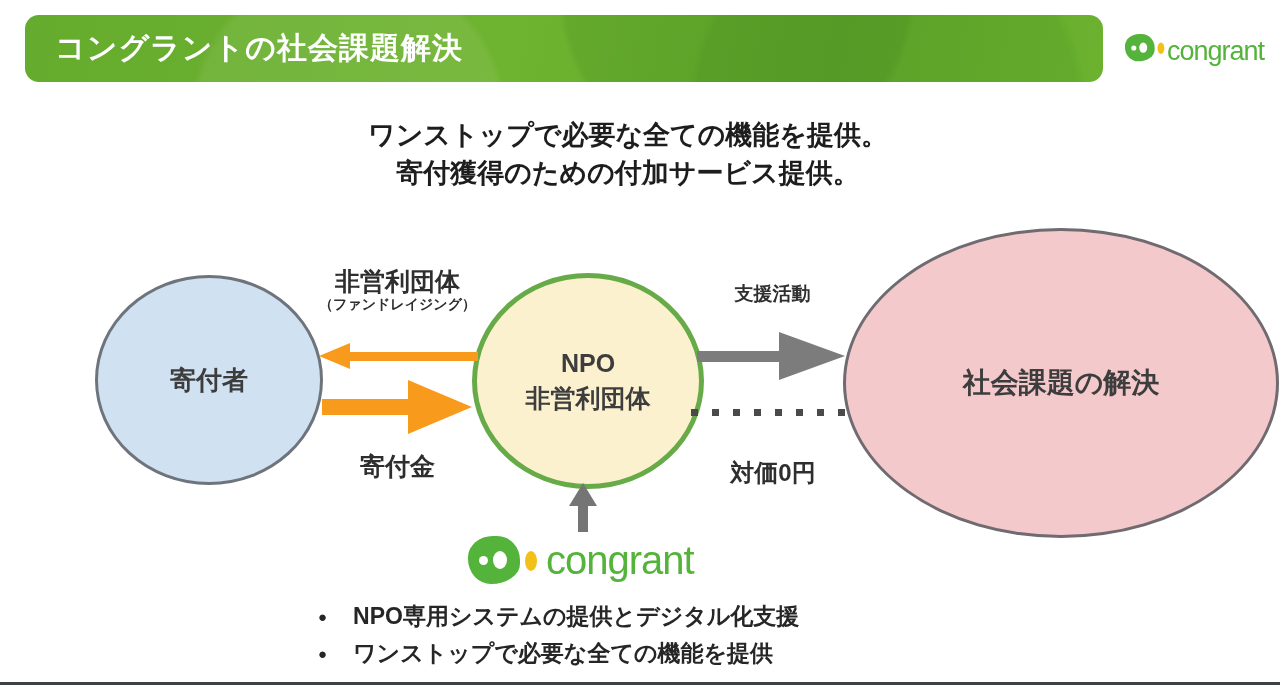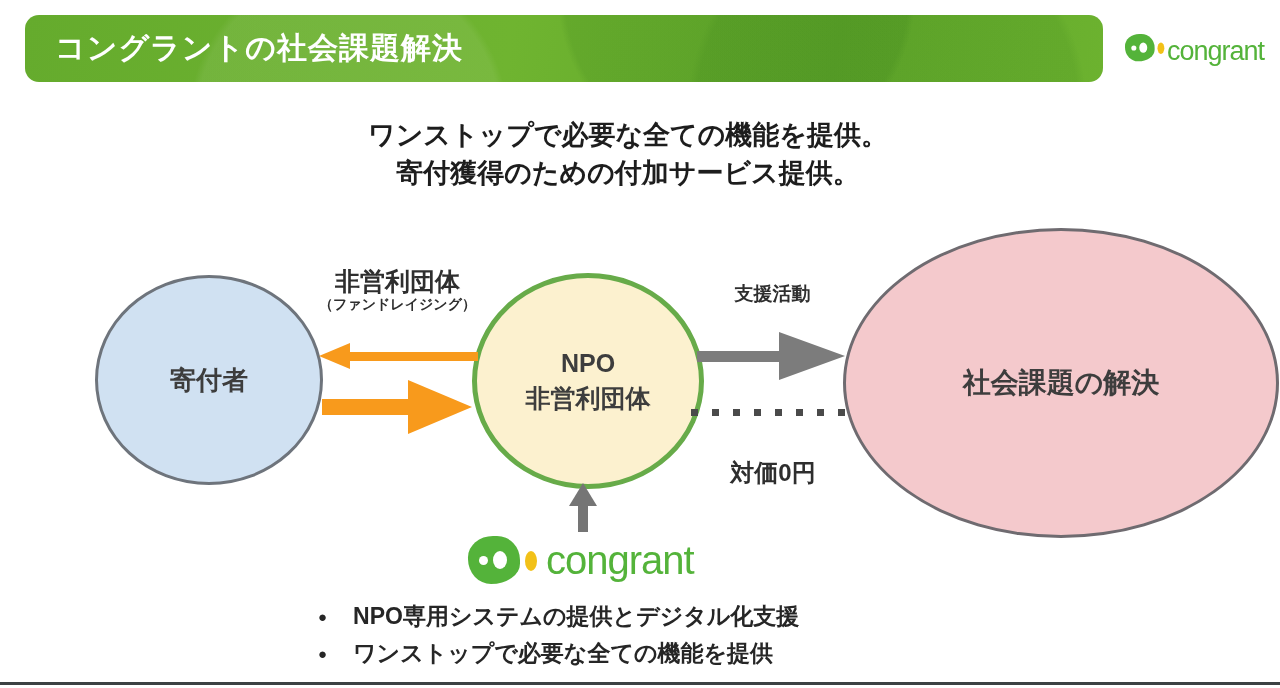--- a/index.html
+++ b/index.html
@@ -116,20 +116,21 @@
   </div>
 
   <div class="shape impact-ellipse">
     <div>
       <div>社会課題の解決</div>
     </div>
   </div>
 
   <div class="flow-label lbl-fundraising">非営利団体</div>
   <div class="flow-label lbl-fundraising-sub">（ファンドレイジング）</div>
+  <div class="flow-label lbl-donation">寄付金</div>
   <div class="flow-label lbl-support">支援活動</div>
   <div class="flow-label lbl-compensation">対価0円</div>
 
   <div class="arr orange-left-shaft"></div>
   <div class="arr orange-left-head"></div>
   <div class="arr orange-right-shaft"></div>
   <div class="arr orange-right-head"></div>
   <div class="arr gray-right-shaft"></div>
   <div class="arr gray-right-head"></div>
   <div class="arr dotted-line"></div>

